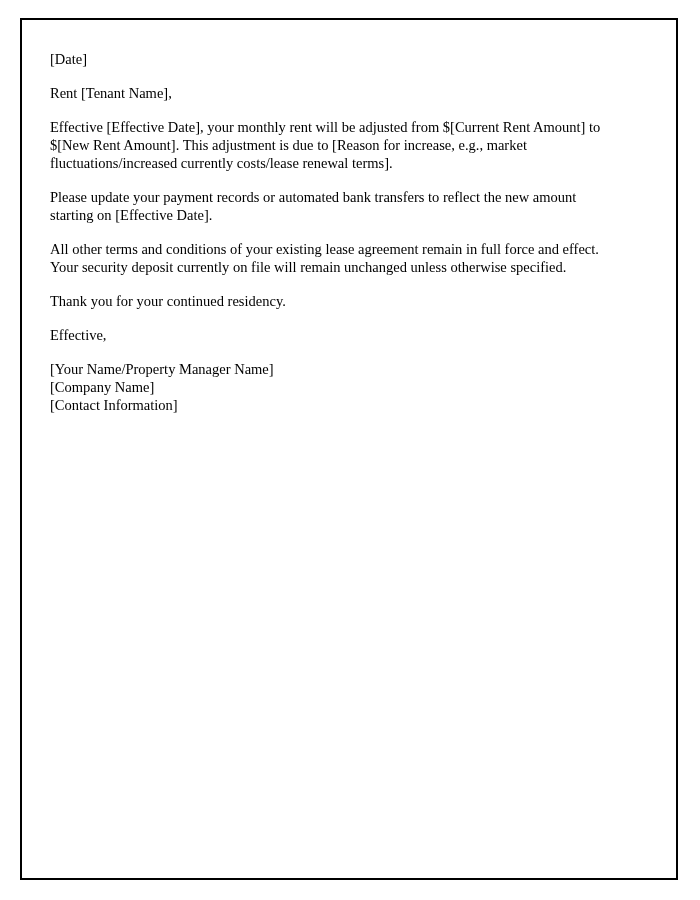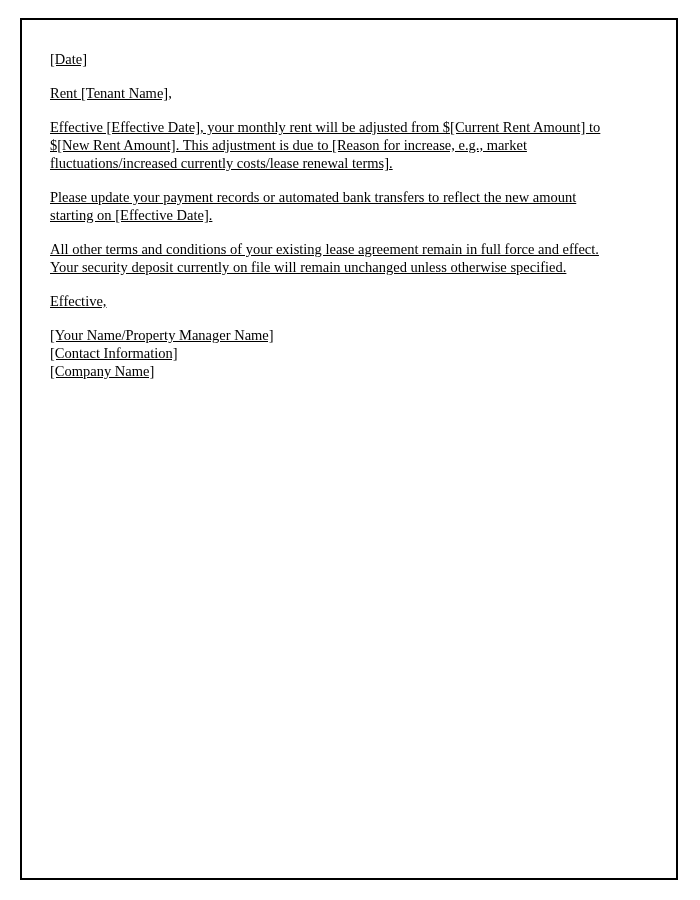--- a/index.html
+++ b/index.html
@@ -19,21 +19,20 @@
       left: 20px;
       top: 18px;
       width: 658px;
       height: 862px;
       border: 2px solid #000000;
       background: #ffffff;
       box-sizing: border-box;
     }
     .letter-content {
       padding: 30px 64px 0 28px;
-      text-decoration: underline;
     }
     .line, .para {
       font-size: 14.5px;
       line-height: 18px;
       margin: 0;
       color: #000000;
     }
     .para {
       margin-bottom: 16px;
       max-width: 588px;
@@ -55,23 +54,24 @@
       <p class="line">[Date]</p>
     </div>
 
 
 
     <p class="para">Rent [Tenant Name],</p>
 
     <p class="para">Effective [Effective Date], your monthly rent will be adjusted from $[Current Rent Amount] to $[New Rent Amount]. This adjustment is due to [Reason for increase, e.g., market fluctuations/increased currently costs/lease renewal terms].</p>
     <p class="para">Please update your payment records or automated bank transfers to reflect the new amount starting on [Effective Date].</p>
     <p class="para">All other terms and conditions of your existing lease agreement remain in full force and effect. Your security deposit currently on file will remain unchanged unless otherwise specified.</p>
+    <p class="para">Thank you for your continued residency.</p>
 
     <p class="para">Effective,</p>
 
     <div class="block">
       <p class="line">[Your Name/Property Manager Name]</p>
+      <p class="line">[Company Name]</p>
       <p class="line">[Contact Information]</p>
-      <p class="line">[Company Name]</p>
     </div>
 
   </div>
 </div>
 
 </body></html>

